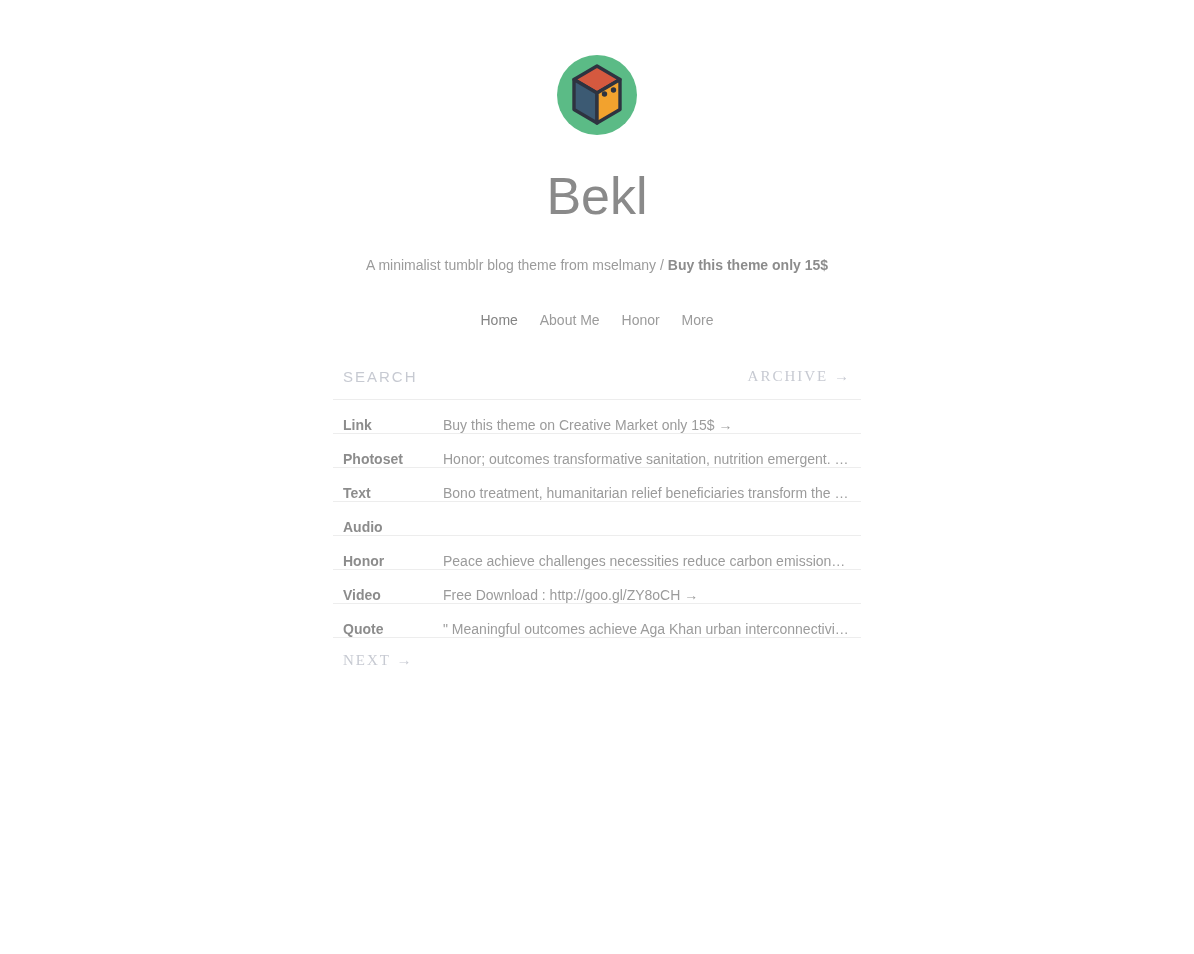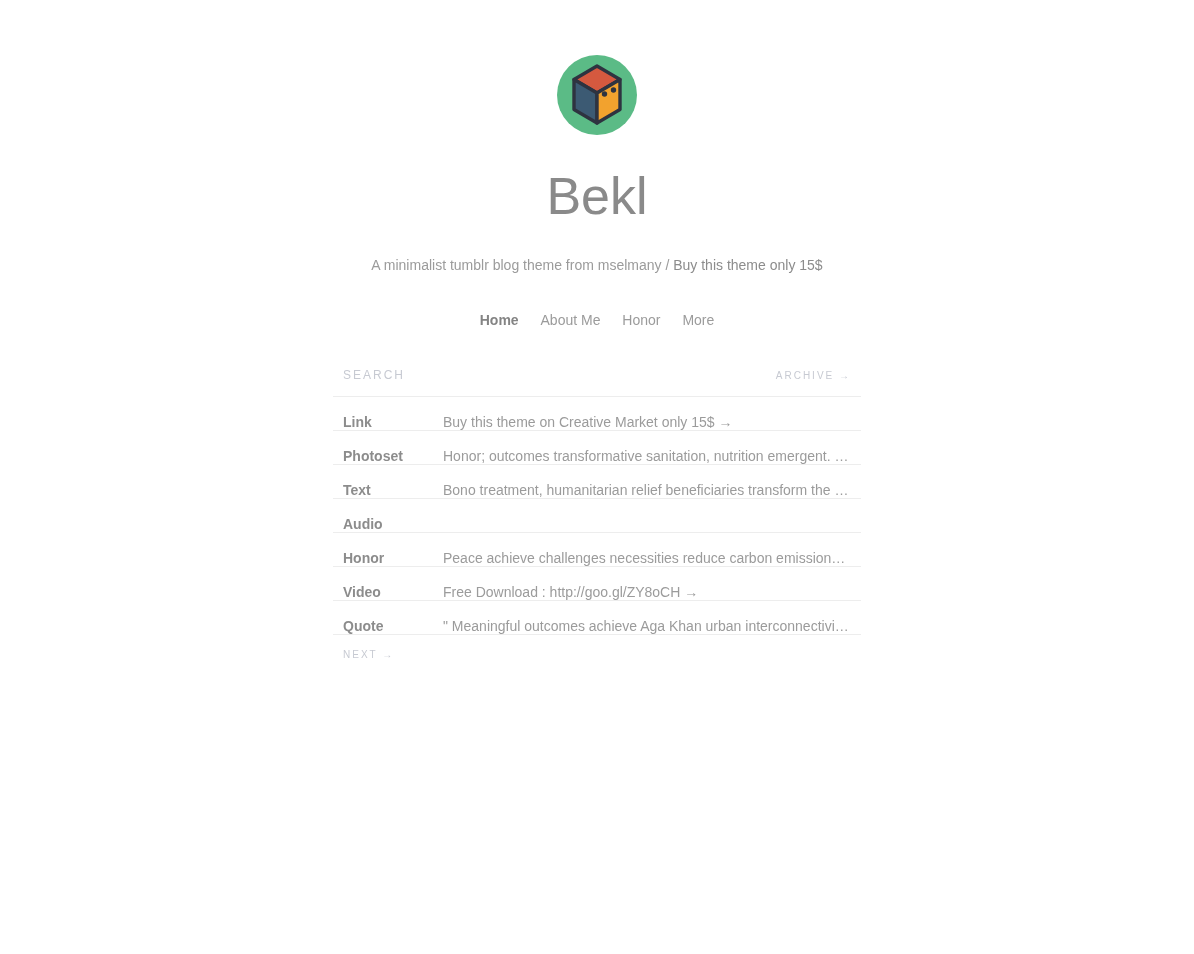--- a/index.html
+++ b/index.html
@@ -27,35 +27,35 @@
   .logo svg{display:block;width:80px;height:80px;}
   .c-circle{fill:var(--logo-circle);}
   .c-top{fill:var(--logo-top);stroke:var(--logo-outline);stroke-width:3.4;stroke-linejoin:round;}
   .c-left{fill:var(--logo-left);stroke:var(--logo-outline);stroke-width:3.4;stroke-linejoin:round;}
   .c-right{fill:var(--logo-right);stroke:var(--logo-outline);stroke-width:3.4;stroke-linejoin:round;}
   .c-eye{fill:var(--logo-outline);}
 
   .title{display:block;margin-top:31px;font-size:52px;line-height:1.0;
     font-weight:400;color:var(--title-text);letter-spacing:0px;}
   .subtitle{margin-top:35px;font-size:14px;color:var(--body-text);}
-  .subtitle strong{color:var(--label-text);font-weight:400;}
+  .subtitle strong{color:var(--label-text);font-weight:700;}
 
   nav{margin-top:39px;font-size:14px;}
   .nav-item{color:var(--body-text);margin:0 9px;}
-  .nav-item.active{color:var(--nav-active);font-weight:700;}
+  .nav-item.active{color:var(--nav-active);font-weight:400;}
 
   main{width:528px;margin:28px auto 0 auto;}
 
   .toolbar{display:flex;justify-content:space-between;align-items:center;
     padding:12px 10px 14px 10px;border-bottom:1px solid var(--divider);}
   .search{border:none;outline:none;background:transparent;width:240px;
     font-family:"Liberation Sans","DejaVu Sans",sans-serif;
-    font-size:12px;letter-spacing:2px;color:#8c8c8c;}
+    font-size:15px;letter-spacing:2px;color:#8c8c8c;}
   .search::placeholder{color:var(--muted-text);opacity:1;}
-  .muted-link{font-size:10px;letter-spacing:2px;color:var(--muted-text);}
+  .muted-link{font-size:15px;letter-spacing:2px;color:var(--muted-text);font-family:Liberation Serif, serif;}
 
   .row{display:flex;align-items:baseline;padding:17px 10px 0 10px;
     border-bottom:1px solid var(--divider);font-size:14px;}
   .row .type{flex:0 0 100px;font-weight:700;color:var(--label-text);}
   .row .post-title{flex:1 1 auto;min-width:0;color:var(--body-text);
     white-space:nowrap;overflow:hidden;text-overflow:ellipsis;}
 
   .pager{display:flex;justify-content:flex-start;padding:14px 10px;}
 </style>
 </head>

